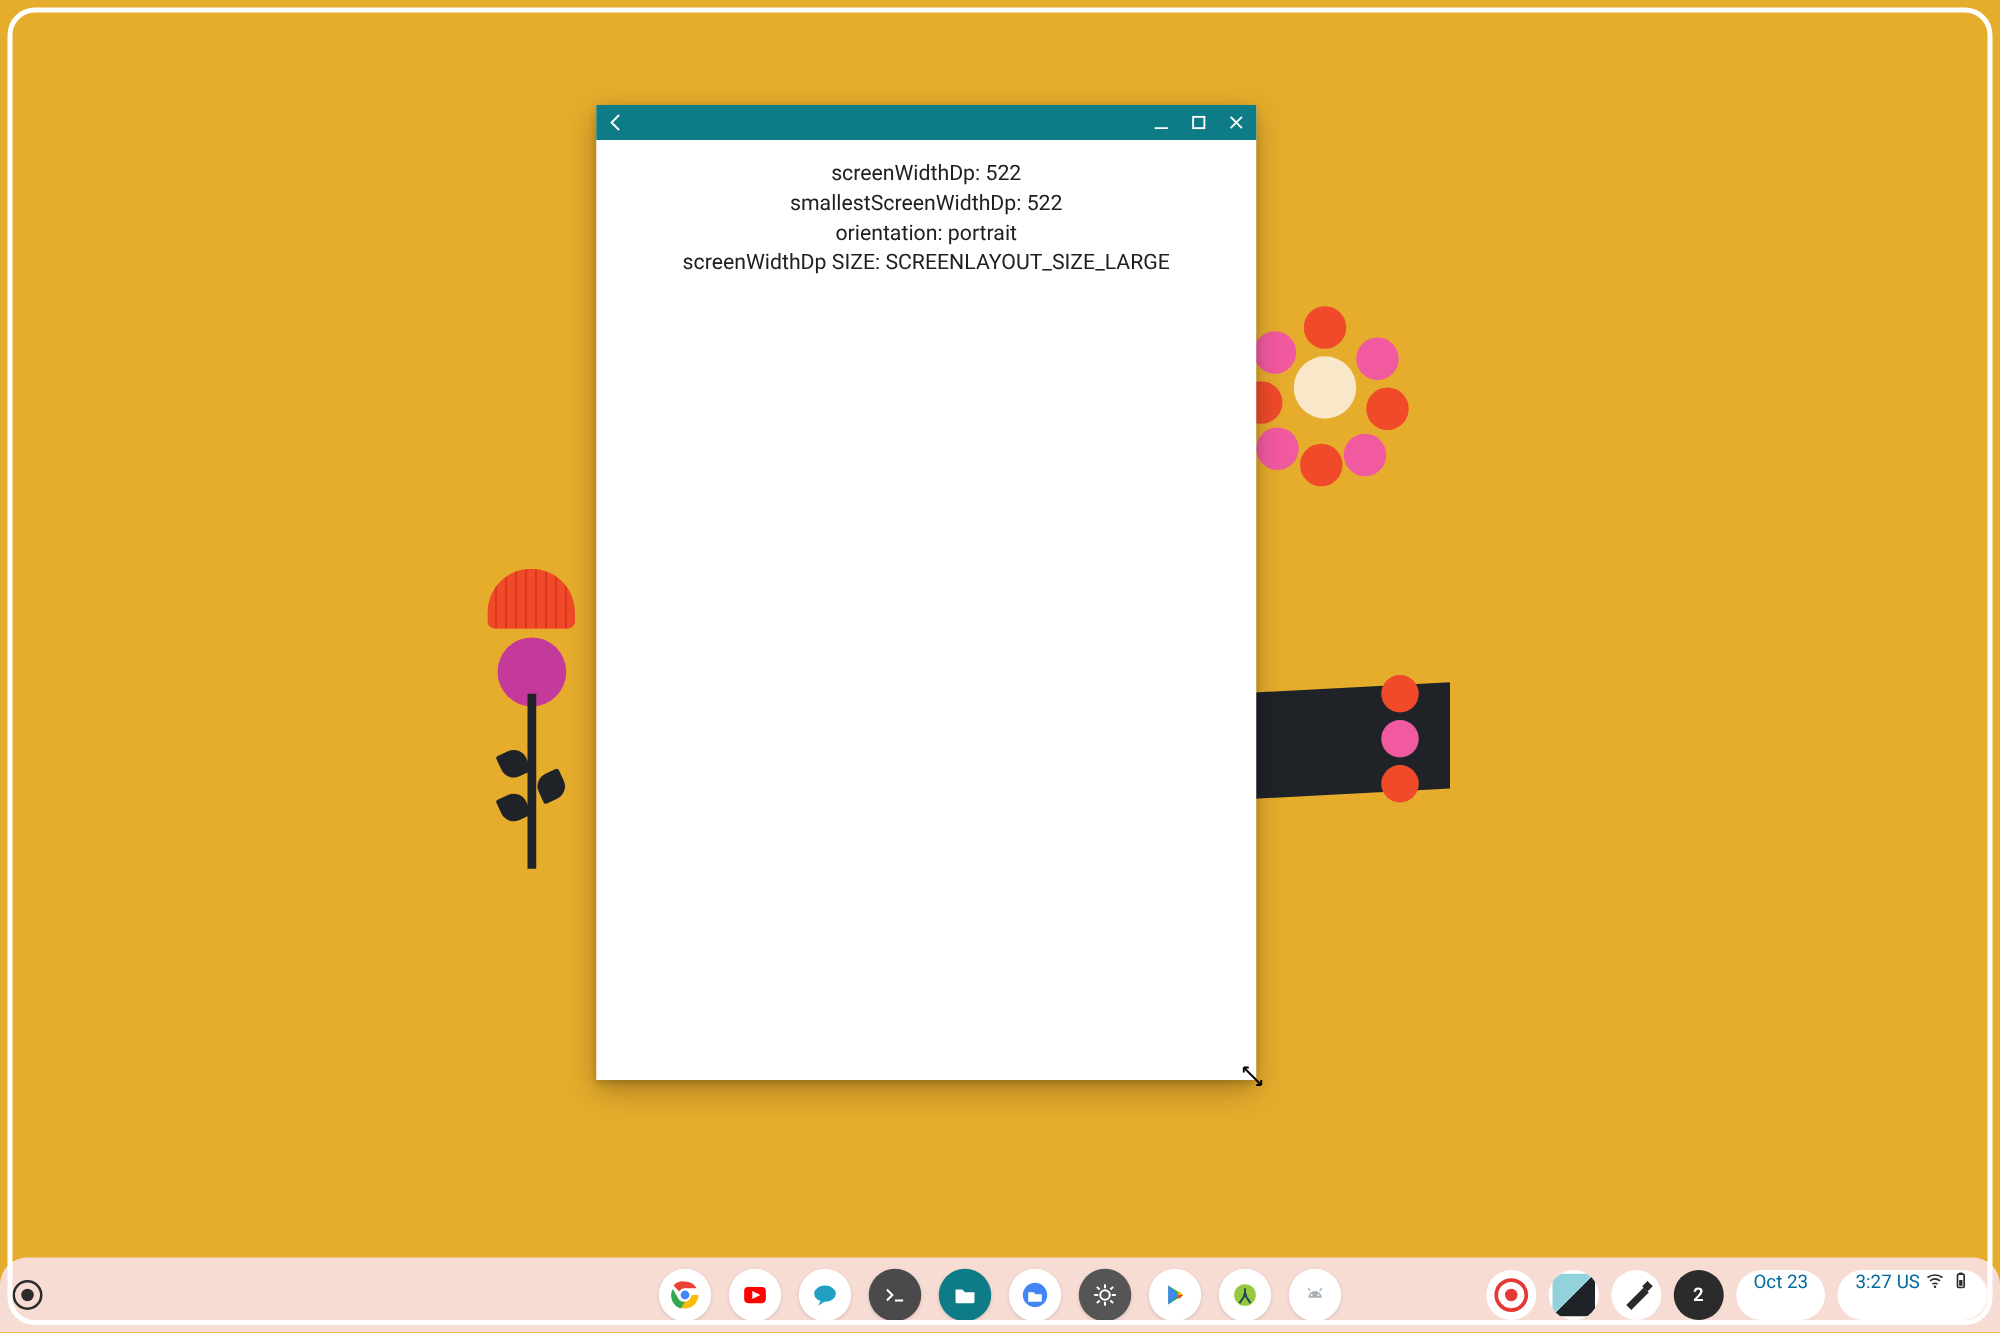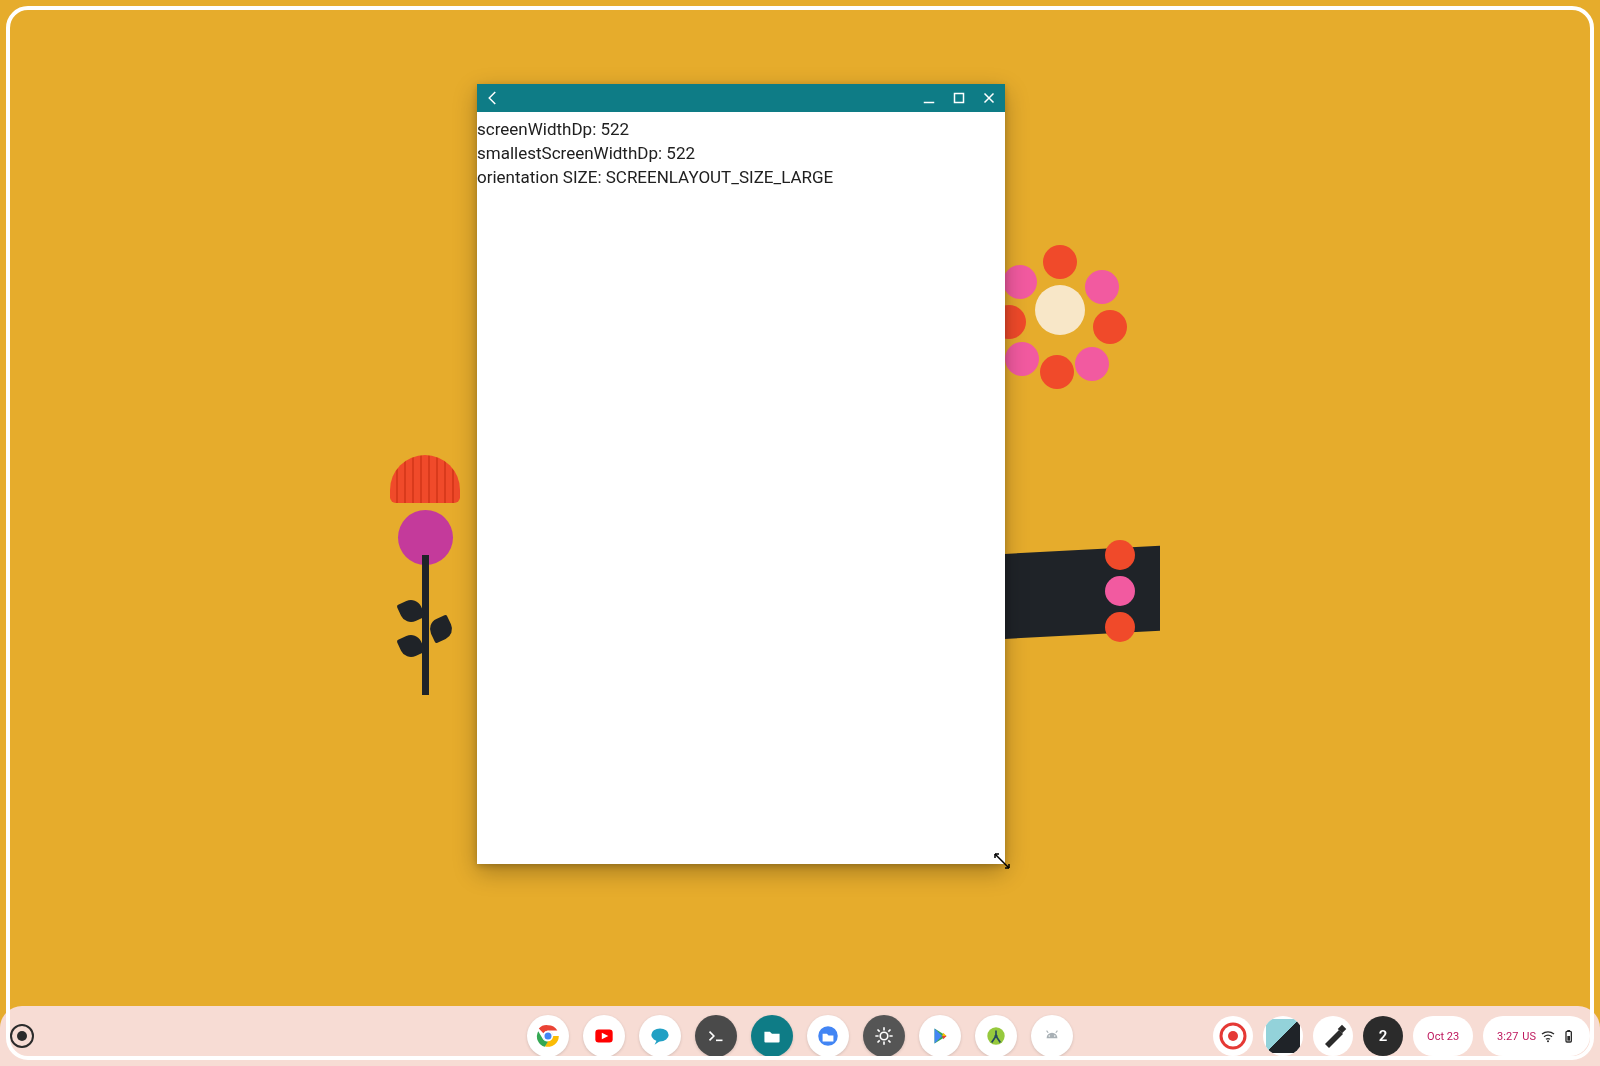--- a/index.html
+++ b/index.html
@@ -99,22 +99,22 @@
       background: #0e7c86;
       display: flex;
       align-items: center;
       justify-content: space-between;
       padding: 0 6px;
     }
     .titlebar .left, .titlebar .right { display: flex; gap: 10px; align-items: center; }
     .titlebar svg { width: 18px; height: 18px; fill: none; stroke: #ffffff; stroke-width: 2; }
     .titlebar .ctl { cursor: pointer; display: flex; align-items: center; justify-content: center; width: 20px; height: 20px; }
     .app-content {
-      padding-top: 6px;
-      text-align: left;
+      padding-top: 16px;
+      text-align: center;
       font-size: 17px;
       color: #202020;
       line-height: 1.4;
     }
     .app-content div { white-space: nowrap; }
     .resize-cursor {
       position: absolute; right: -6px; bottom: -6px;
       width: 18px; height: 18px;
     }
     .resize-cursor svg { width: 18px; height: 18px; }
@@ -178,24 +178,24 @@
     }
     .tray-icon.red { background: #fff; }
     .tray-icon.thumb { background: #fff; overflow: hidden; }
     .tray-icon.thumb .mini { width: 34px; height: 34px; background: linear-gradient(135deg,#93d2da 50%, #1f2328 50%); border-radius: 6px; }
     .tray-icon.pen { background: #fff; }
     .tray-icon.badge { background: #2b2b2b; color: #fff; font-size: 15px; font-weight: 600; }
     .status-pill {
       height: 40px;
       background: #ffffff;
       border-radius: 20px;
-      display: flex; align-items: center;
+      display: flex; 
       padding: 0 14px;
-      font-size: 11px;
-      color: #be185d;
+      font-size: 15px;
+      color: #0369a1;
       gap: 10px;
       cursor: pointer;
     }
     .status-pill.time { gap: 4px; }
     .status-pill svg { width: 16px; height: 16px; }
   </style>
 </head>
 <body>
 
 <div class="wallpaper">
@@ -252,21 +252,22 @@
       <span class="ctl">
         <svg viewBox="0 0 24 24">
             <path d="M6 6 L18 18 M18 6 L6 18"></path>
           </svg>
       </span>
     </div>
   </div>
   <div class="app-content">
     <div><span>screenWidthDp</span>: <span>522</span></div>
     <div><span>smallestScreenWidthDp</span>: <span>522</span></div>
-    <div><span>orientation SIZE</span>: <span>SCREENLAYOUT_SIZE_LARGE</span></div>
+    <div><span>orientation</span>: <span>portrait</span></div>
+    <div><span>screenWidthDp SIZE</span>: <span>SCREENLAYOUT_SIZE_LARGE</span></div>
   </div>
   <div class="resize-cursor">
     <svg viewBox="0 0 18 18">
       <path d="M2 2 L16 16" stroke="#000" stroke-width="1.5"></path>
       <path d="M2 2 L6 2 M2 2 L2 6" stroke="#000" stroke-width="1.5"></path>
       <path d="M16 16 L12 16 M16 16 L16 12" stroke="#000" stroke-width="1.5"></path>
     </svg>
   </div>
 </div>
 

